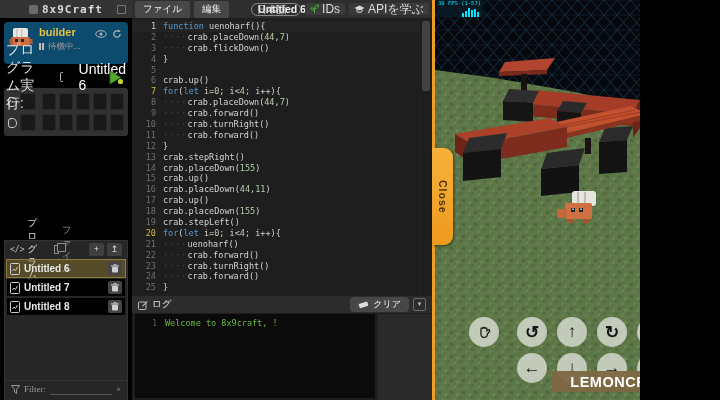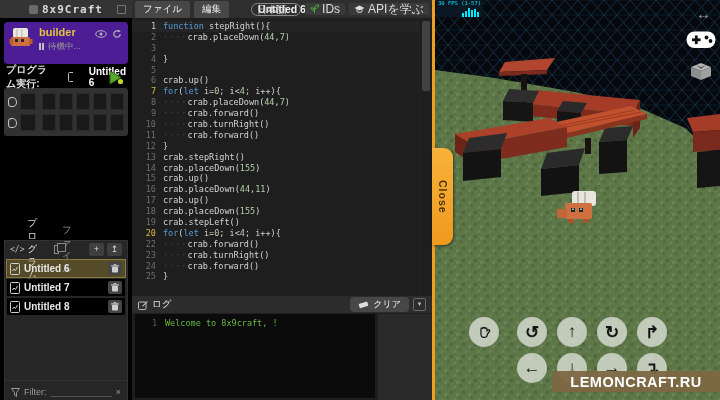--- a/index.html
+++ b/index.html
@@ -1,49 +1,49 @@
 <!DOCTYPE html>
 <html><head>
 <meta charset="utf-8">
 <style>
   html,body{margin:0;padding:0;background:#000;}
-  #app{position:relative;width:720px;height:400px;background:#000;overflow:hidden;
+  #app{position:relative;width:640px;height:400px;background:#000;overflow:hidden;
        font-family:"Liberation Sans",sans-serif;color:#ddd;-webkit-font-smoothing:antialiased;}
   
   .sidebar{position:absolute;left:0;top:0;width:132px;height:400px;background:#000;}
   .logo-bar{height:18px;background:#343434;display:flex;align-items:center;justify-content:center;gap:4px;
             font-family:"DejaVu Sans Mono",monospace;font-weight:bold;font-size:11px;color:#d9d9d9;letter-spacing:1px;position:relative;}
   .logo-chip{width:9px;height:9px;background:#6b6b6b;border-radius:2px;display:inline-block;}
   .logo-win{position:absolute;right:6px;top:5px;width:7px;height:7px;border:1px solid #777;border-radius:1px;}
-  .user-card{margin:4px;background:#4c1d95;border-radius:4px;padding:4px 5px;height:34px;display:flex;gap:6px;position:relative;}
+  .user-card{margin:4px;background:#0c4a6e;border-radius:4px;padding:4px 5px;height:34px;display:flex;gap:6px;position:relative;}
   .user-name{color:#e5c343;font-weight:bold;font-size:11px;line-height:12px;}
   .user-status{color:#9a9a9a;font-size:8.5px;display:flex;align-items:center;gap:3px;margin-top:3px;}
   .pbar{display:inline-block;width:2px;height:7px;background:#bfbfbf;margin-right:1px;}
   .user-icons{position:absolute;right:6px;top:7px;display:flex;gap:5px;align-items:center;}
-  .run-row{display:flex;align-items:center;gap:16px;padding:0 6px;height:18px;font-size:10px;color:#e0e0e0;position:relative;font-weight:bold;}
+  .run-row{display:flex;align-items:center;gap:16px;padding:0 6px;height:18px;font-size:14px;color:#e0e0e0;position:relative;}
   .run-flag{position:absolute;right:8px;top:2px;}
   .inv{margin:2px 4px 0 4px;background:#313131;border-radius:3px;padding:5px 4px;}
   .inv-row{display:flex;align-items:center;gap:3px;margin-bottom:4px;}
   .inv-hand{width:8px;height:8px;border:1px solid #c9c9c9;border-radius:45% 55% 50% 40%;}
   .slot{background:#191919;border:1px solid #2a2a2a;}
   .slot.big{width:18px;height:15px;margin-right:3px;}
   .slot.cell{width:14.5px;height:15px;}
   .files{position:absolute;left:4px;right:4px;top:240px;bottom:0;background:#262626;border:1px solid #323232;border-bottom:none;}
   .ftabs{display:flex;align-items:center;gap:8px;height:17px;padding:0 5px;font-size:9.5px;}
   .ftab{display:flex;align-items:center;gap:3px;}
   .ftab .code-glyph{font-size:8px;color:#bbb;font-family:"DejaVu Sans Mono",monospace;}
   .ftab.inactive{color:#8a8a8a;}
   .copy-ic{width:7px;height:7px;border:1px solid #8a8a8a;position:relative;}
   .copy-ic:after{content:"";position:absolute;left:2px;top:-3px;width:7px;height:7px;border:1px solid #8a8a8a;background:#262626;}
   .fbtns{margin-left:auto;display:flex;gap:3px;}
   .sq-btn{width:15px;height:13px;background:#3f3f3f;border-radius:2px;color:#ddd;font-size:9px;line-height:13px;text-align:center;}
   .file-row{display:flex;align-items:center;gap:4px;height:17px;margin:2px 2px 0 2px;background:#000000;padding:0 3px;font-size:10px;color:#e8e8e8;font-weight:bold;}
   .file-row.selected{background:#554b28;outline:1px solid #8a7c40;}
   .trash-btn{margin-left:auto;width:14px;height:13px;background:#454545;border-radius:2px;display:flex;align-items:center;justify-content:center;}
-  .filter-row{position:absolute;left:0;right:0;bottom:3px;height:16px;border-top:1px solid #333;display:flex;align-items:flex-end;gap:4px;padding:0 6px;font-size:9px;color:#999;}
+  .filter-row{position:absolute;left:0;right:0;bottom:3px;height:16px;border-top:1px solid #333;display:flex;align-items:center;gap:4px;padding:0 6px;font-size:9px;color:#999;font-family:Liberation Serif, serif;}
   .filter-line{flex:1;border-bottom:1px solid #555;height:10px;}
   .filter-x{color:#999;font-size:9px;}
   
   .epanel{position:absolute;left:132px;top:0;width:300px;height:400px;background:#1e1e1e;}
   .topbar{position:relative;height:18px;background:#2e2e2e;display:flex;align-items:center;gap:4px;padding:0 3px;}
   .menu-btn{background:#474747;color:#eee;font-size:9.5px;padding:2px 8px;border-radius:2px;}
   .etitle{position:absolute;left:0;right:0;text-align:center;font-size:10.5px;font-weight:bold;color:#f0f0f0;pointer-events:none;}
   .top-right{margin-left:auto;display:flex;gap:4px;align-items:center;z-index:2;}
   .lang-select{border:1px solid #8a8a8a;border-radius:7px;font-size:10px;color:#ddd;padding:0 5px;height:11px;line-height:11px;display:flex;gap:3px;align-items:center;}
   .mini-btn{background:#3a3a3a;border-radius:2px;font-size:12px;color:#ddd;height:12px;display:flex;align-items:center;gap:3px;padding:0 5px;}
@@ -250,40 +250,41 @@
           <svg width="11" height="9">
             <polygon points="5.5,0.5 10.5,3 5.5,5.5 0.5,3" fill="#ddd"></polygon>
             <path d="M3 4.2 V6.5 C3 7.6 8 7.6 8 6.5 V4.2" fill="none" stroke="#ddd"></path>
           </svg>
           <span>APIを学ぶ</span>
         </span>
       </span>
     </div>
 
     <div class="code" id="code-lines">
-        <div class="cl activebg"><span class="ln active">1</span><span class="ct"><span class="k">function</span><span class="p"> stepRight(){</span></span></div>
+        <div class="cl activebg"><span class="ln active">1</span><span class="ct"><span class="k">function</span><span class="p"> uenoharf(){</span></span></div>
         <div class="cl"><span class="ln">2</span><span class="ct"><span class="w">····</span><span class="p">crab.placeDown(</span><span class="n">44</span><span class="p">,</span><span class="n">7</span><span class="p">)</span></span></div>
-        <div class="cl"><span class="ln">3</span></div>
+        <div class="cl"><span class="ln">3</span><span class="ct"><span class="w">····</span><span class="p">crab.flickDown()</span></span></div>
         <div class="cl"><span class="ln">4</span><span class="ct"><span class="p">}</span></span></div>
         <div class="cl"><span class="ln">5</span><span class="ct"></span></div>
         <div class="cl"><span class="ln">6</span><span class="ct"><span class="p">crab.up()</span></span></div>
         <div class="cl"><span class="ln hl">7</span><span class="ct"><span class="k">for</span><span class="p">(</span><span class="k">let</span><span class="p"> i=</span><span class="n">0</span><span class="p">; i&lt;</span><span class="n">4</span><span class="p">; i++){</span></span></div>
         <div class="cl"><span class="ln">8</span><span class="ct"><span class="w">····</span><span class="p">crab.placeDown(</span><span class="n">44</span><span class="p">,</span><span class="n">7</span><span class="p">)</span></span></div>
         <div class="cl"><span class="ln">9</span><span class="ct"><span class="w">····</span><span class="p">crab.forward()</span></span></div>
         <div class="cl"><span class="ln">10</span><span class="ct"><span class="w">····</span><span class="p">crab.turnRight()</span></span></div>
         <div class="cl"><span class="ln">11</span><span class="ct"><span class="w">····</span><span class="p">crab.forward()</span></span></div>
         <div class="cl"><span class="ln">12</span><span class="ct"><span class="p">}</span></span></div>
         <div class="cl"><span class="ln">13</span><span class="ct"><span class="p">crab.stepRight()</span></span></div>
         <div class="cl"><span class="ln">14</span><span class="ct"><span class="p">crab.placeDown(</span><span class="n">155</span><span class="p">)</span></span></div>
         <div class="cl"><span class="ln">15</span><span class="ct"><span class="p">crab.up()</span></span></div>
         <div class="cl"><span class="ln">16</span><span class="ct"><span class="p">crab.placeDown(</span><span class="n">44</span><span class="p">,</span><span class="n">11</span><span class="p">)</span></span></div>
         <div class="cl"><span class="ln">17</span><span class="ct"><span class="p">crab.up()</span></span></div>
         <div class="cl"><span class="ln">18</span><span class="ct"><span class="p">crab.placeDown(</span><span class="n">155</span><span class="p">)</span></span></div>
         <div class="cl"><span class="ln">19</span><span class="ct"><span class="p">crab.stepLeft()</span></span></div>
         <div class="cl"><span class="ln hl">20</span><span class="ct"><span class="k">for</span><span class="p">(</span><span class="k">let</span><span class="p"> i=</span><span class="n">0</span><span class="p">; i&lt;</span><span class="n">4</span><span class="p">; i++){</span></span></div>
+        <div class="cl"><span class="ln">21</span><span class="ct"><span class="w">····</span><span class="p">uenoharf()</span></span></div>
         <div class="cl"><span class="ln">22</span><span class="ct"><span class="w">····</span><span class="p">crab.forward()</span></span></div>
         <div class="cl"><span class="ln">23</span><span class="ct"><span class="w">····</span><span class="p">crab.turnRight()</span></span></div>
         <div class="cl"><span class="ln">24</span><span class="ct"><span class="w">····</span><span class="p">crab.forward()</span></span></div>
         <div class="cl"><span class="ln">25</span><span class="ct"><span class="p">}</span></span></div>
       </div>
     <div class="vscroll">
         <div class="vthumb"></div>
       </div>
 
     <div class="loghead">

